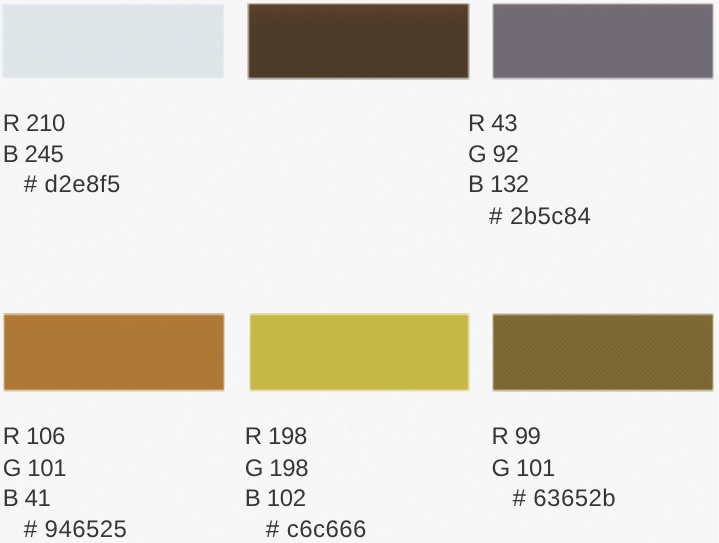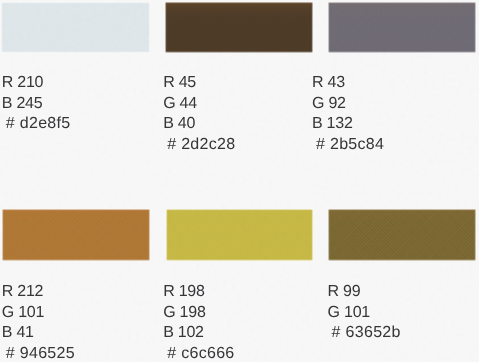--- a/index.html
+++ b/index.html
@@ -4,21 +4,21 @@
 <title>Color Palette Swatches</title>
 <style>
   html,body{margin:0;padding:0;}
   body{width:479px;height:362px;background:#f8f8f8;font-family:"Liberation Sans",sans-serif;overflow:hidden;}
   .page{position:relative;width:422px;height:362px;background:#f8f8f8;}
   .swatch{position:absolute;}
   .swatch .edge{position:absolute;left:0;top:0;right:0;bottom:0;pointer-events:none;}
   .swatch .moire{position:absolute;inset:0;}
   .values{position:absolute;font-size:16px;color:#363639;letter-spacing:-0.25px;-webkit-font-smoothing:antialiased;text-rendering:geometricPrecision;filter:blur(0.32px);}
   .values div{height:20.8px;line-height:20.8px;white-space:pre;}
-  .values div.hexline{letter-spacing:0.3px;margin-left:4px;}
+  .values div.hexline{letter-spacing:0.3px;margin-left:14px;}
   .grain{position:absolute;left:0;top:0;pointer-events:none;opacity:0.035;mix-blend-mode:multiply;}
 </style>
 </head>
 <body style="background: rgb(248, 248, 248);">
 
 <div class="page">
 
   <div class="swatch" style="left: 0.6px; top: 2.2px; width: 149.4px; height: 50.9px; background: rgb(223, 231, 234);">
       <div class="moire"></div>
       <div class="edge" style="background: linear-gradient(rgba(200, 110, 50, 0) 0px, rgba(200, 110, 50, 0) 6px, rgba(200, 110, 50, 0) 16px), linear-gradient(to right, rgba(255, 255, 255, 0.92) 0px, rgba(255, 255, 255, 0.3) 0.9px, rgba(255, 255, 255, 0) 1.7px), linear-gradient(to left, rgba(255, 255, 255, 0.92) 0px, rgba(255, 255, 255, 0.3) 0.9px, rgba(255, 255, 255, 0) 1.7px), linear-gradient(rgba(255, 255, 255, 0.92) 0px, rgba(255, 255, 255, 0.3) 0.9px, rgba(255, 255, 255, 0) 1.7px), linear-gradient(to top, rgba(255, 255, 255, 0.95) 0px, rgba(255, 255, 255, 0.35) 1px, rgba(255, 255, 255, 0) 2px);"></div>
@@ -44,36 +44,30 @@
       <div class="moire" style="background-image: repeating-linear-gradient(45deg, rgba(0, 0, 0, 0.03) 0px, rgba(0, 0, 0, 0.03) 0.92px, rgba(255, 255, 255, 0) 0.92px, rgba(255, 255, 255, 0) 2.3px), repeating-linear-gradient(-45deg, rgba(255, 255, 255, 0.024) 0px, rgba(255, 255, 255, 0.024) 0.92px, rgba(255, 255, 255, 0) 0.92px, rgba(255, 255, 255, 0) 2.3px), repeating-linear-gradient(0deg, rgba(80, 120, 40, 0.027) 0px, rgba(80, 120, 40, 0.027) 1.5px, rgba(140, 90, 40, 0.02) 1.5px, rgba(140, 90, 40, 0.02) 3.4px);"></div>
       <div class="edge" style="background: linear-gradient(rgba(200, 110, 50, 0.06) 0px, rgba(200, 110, 50, 0.027) 6px, rgba(200, 110, 50, 0) 16px), linear-gradient(to right, rgba(255, 255, 255, 0.92) 0px, rgba(255, 255, 255, 0.3) 0.9px, rgba(255, 255, 255, 0) 1.7px), linear-gradient(to left, rgba(255, 255, 255, 0.92) 0px, rgba(255, 255, 255, 0.3) 0.9px, rgba(255, 255, 255, 0) 1.7px), linear-gradient(rgba(255, 255, 255, 0.92) 0px, rgba(255, 255, 255, 0.3) 0.9px, rgba(255, 255, 255, 0) 1.7px), linear-gradient(to top, rgba(255, 255, 255, 0.95) 0px, rgba(255, 255, 255, 0.35) 1px, rgba(255, 255, 255, 0) 2px);"></div>
     </div>
 
   <div class="values" style="left:1.8px;top:72.9px;">
     <div>R 210</div>
     <div>B 245</div>
     <div class="hexline"># d2e8f5</div>
   </div>
 
-  <div class="values" style="left:163.2px;top:72.9px;">
-    <div>R 45</div>
-    <div>G 44</div>
-    <div>B 40</div>
-    <div class="hexline"># 2d2c28</div>
-  </div>
 
   <div class="values" style="left:312px;top:72.9px;">
     <div>R 43</div>
     <div>G 92</div>
     <div>B 132</div>
     <div class="hexline"># 2b5c84</div>
   </div>
 
   <div class="values" style="left:1.8px;top:281.9px;">
-    <div>R 212</div>
+    <div>R 106</div>
     <div>G 101</div>
     <div>B 41</div>
     <div class="hexline"># 946525</div>
   </div>
 
   <div class="values" style="left:163.2px;top:281.9px;">
     <div>R 198</div>
     <div>G 198</div>
     <div>B 102</div>
     <div class="hexline"># c6c666</div>

